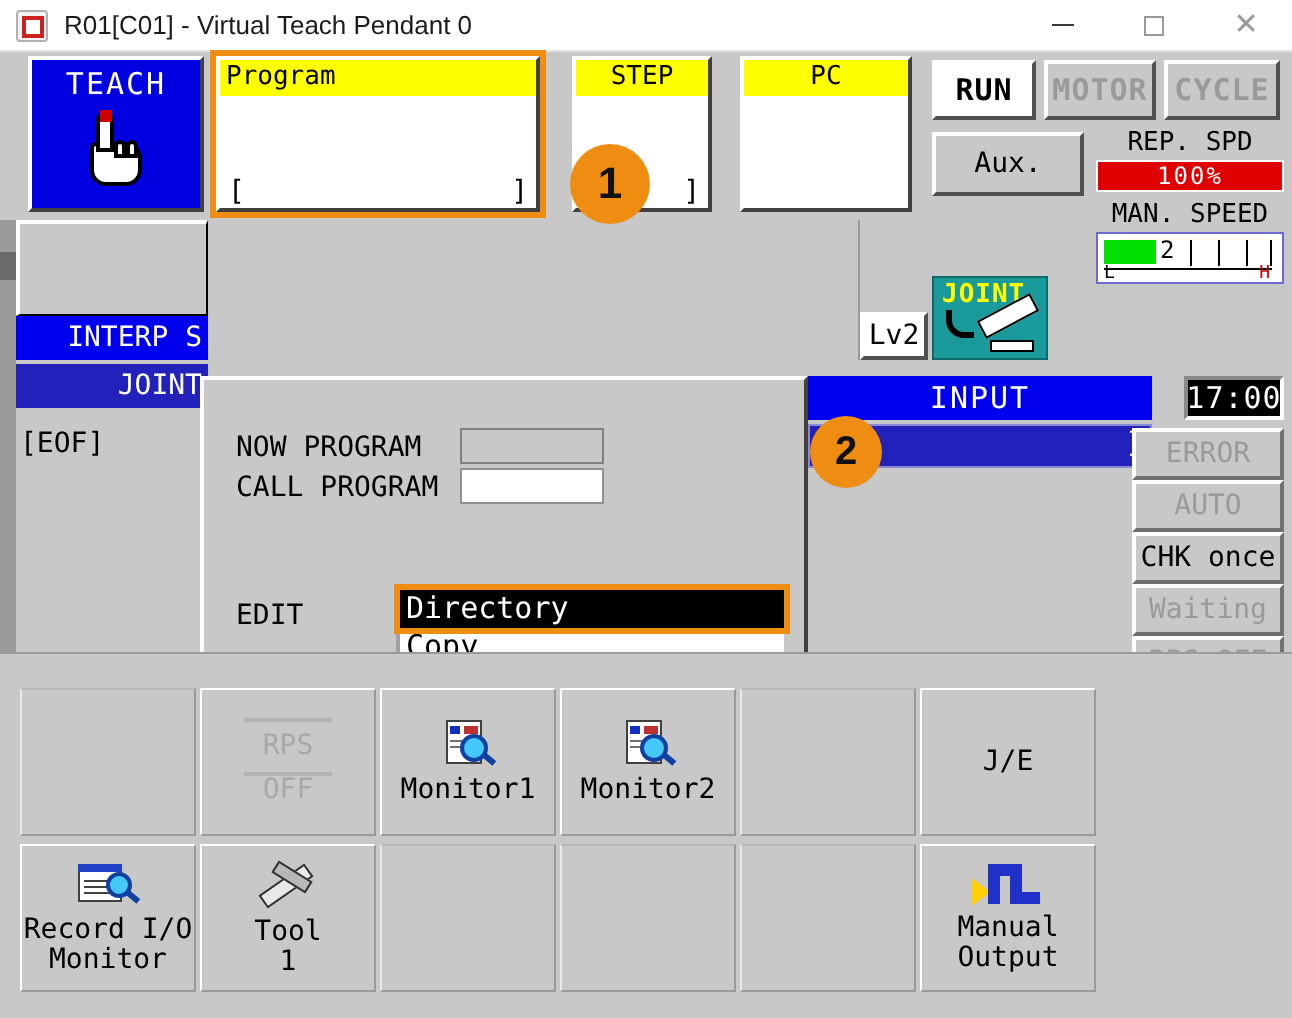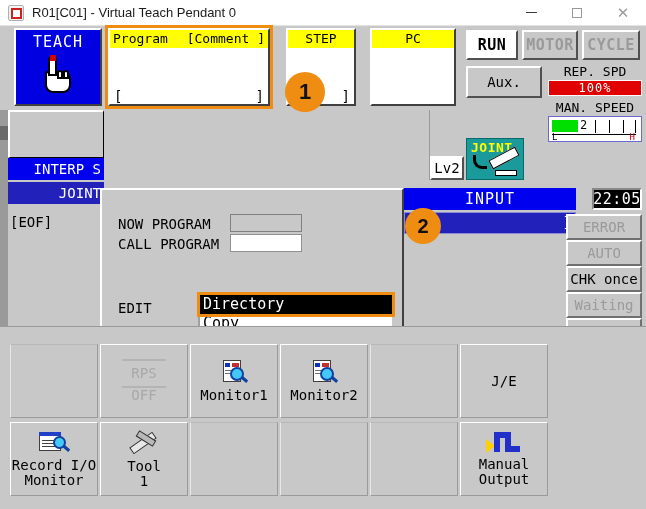--- a/index.html
+++ b/index.html
@@ -380,21 +380,20 @@
             <div class="k1"></div>
             <div class="k2"></div>
           <div class="fing"></div>
             <div class="tip"></div>
         </div>
       </div>
 
       <div class="fpanel sel" id="pan-program">
         <div class="head">
           <span class="h-l">Program</span>
-          <span class="h-r">[Comment ]</span>
         </div>
         <div class="body">
           <span class="brkL">[</span>
           <span class="brkR">]</span>
         </div>
       </div>
 
       <div class="fpanel" id="pan-step">
         <div class="head center">
           <span>STEP</span>
@@ -478,21 +477,21 @@
       </div>
 
       <div class="inputbar">
           <span>INPUT</span>
         </div>
       <div class="inputfield">
         <span class="brk">]</span>
       </div>
 
       <div class="clock">
-          <span>22:05</span>
+          <span>17:00</span>
         </div>
 
       <div class="statuscol">
         <div class="scell">
             <span>ERROR</span>
           </div>
         <div class="scell">
             <span>AUTO</span>
           </div>
         <div class="scell on">

